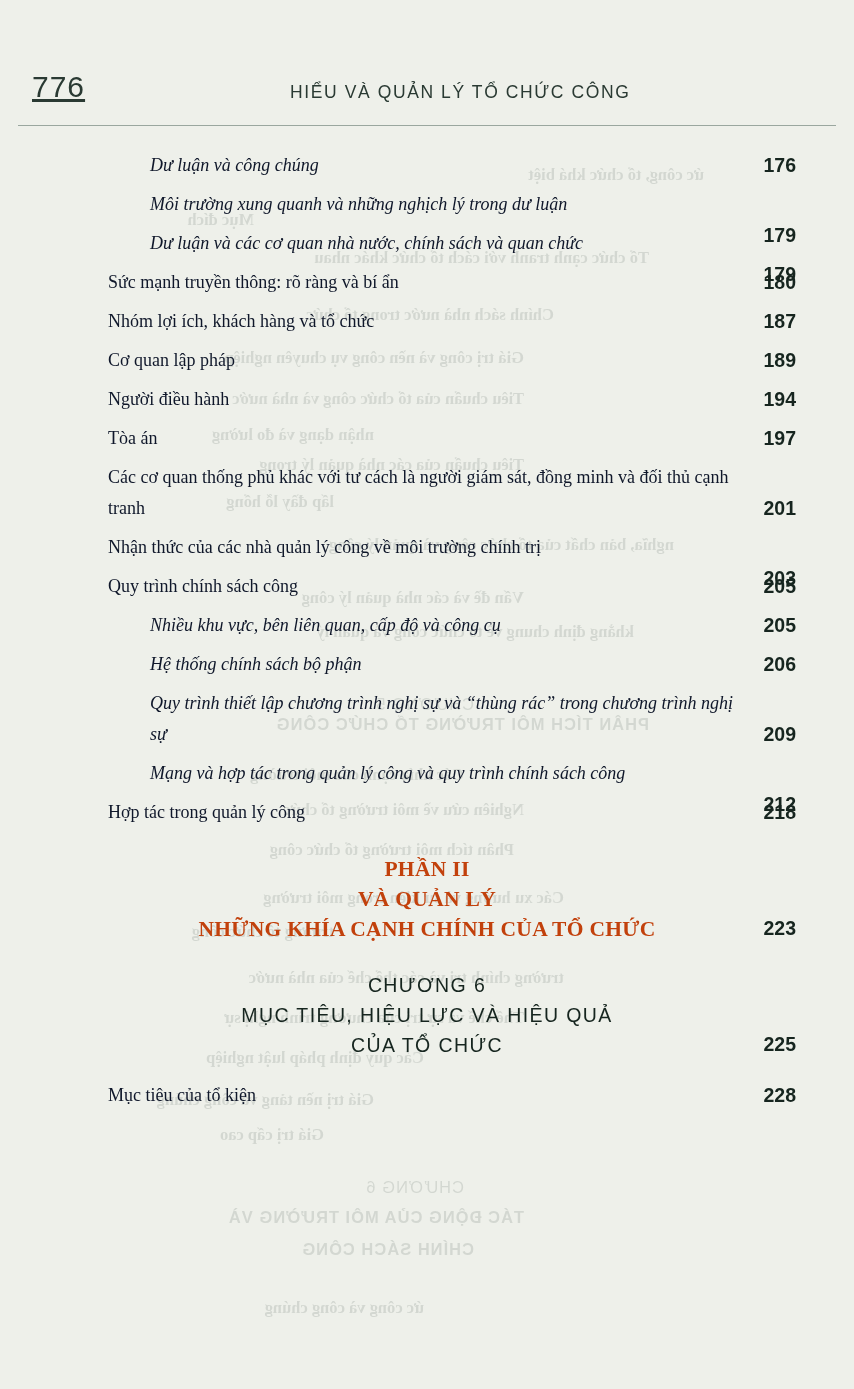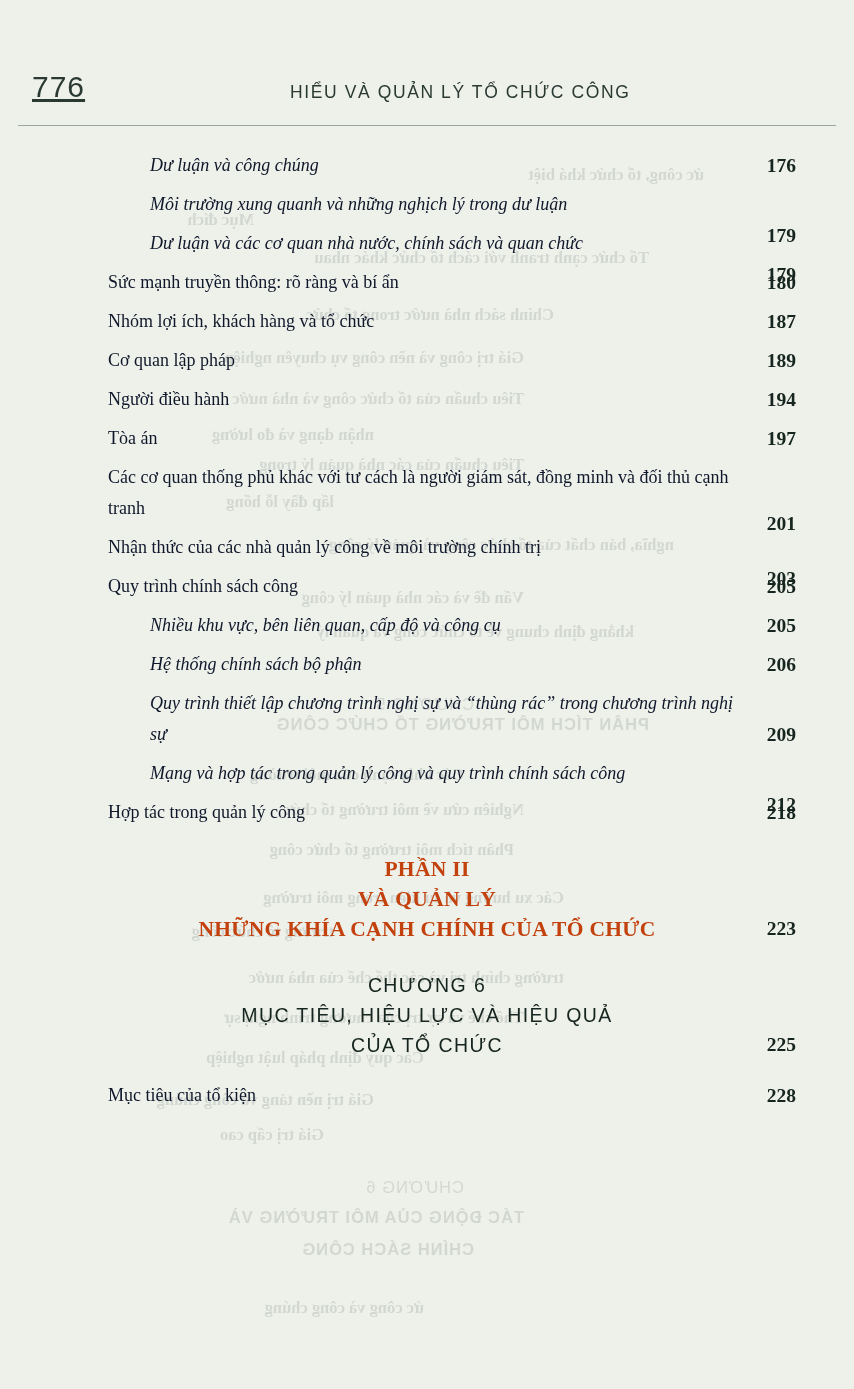--- a/index.html
+++ b/index.html
@@ -106,21 +106,21 @@
     margin-right: 110px;
     font-style: italic;
   }
   .page-num {
     position: absolute;
     right: 58px;
     font-size: 19.5px;
     line-height: 31px;
     font-weight: bold;
     color: #16251f;
-    font-family: Liberation Serif, serif;
+    font-family: Liberation Sans, sans-serif;
   }
 
   
   .part {
     margin-top: 26px;
     margin-bottom: 8px;
     position: relative;
     text-align: center;
   }
   .part .line {
@@ -237,21 +237,21 @@
       <div class="page-num" style="top:0;">194</div>
     </div>
 
     <div class="row lvl1">
       <div class="label">Tòa án</div>
       <div class="page-num" style="top:0;">197</div>
     </div>
 
     <div class="row lvl1">
       <div class="label">Các cơ quan thống phủ khác với tư cách là người giám sát, đồng minh và đối thủ cạnh tranh</div>
-      <div class="page-num" style="top:46px;">201</div>
+      <div class="page-num" style="top:31px;">201</div>
     </div>
 
     <div class="row lvl1">
       <div class="label">Nhận thức của các nhà quản lý công về môi trường chính trị</div>
       <div class="page-num" style="top:31px;">203</div>
     </div>
 
     <div class="row lvl1">
       <div class="label">Quy trình chính sách công</div>
       <div class="page-num" style="top:0;">205</div>

